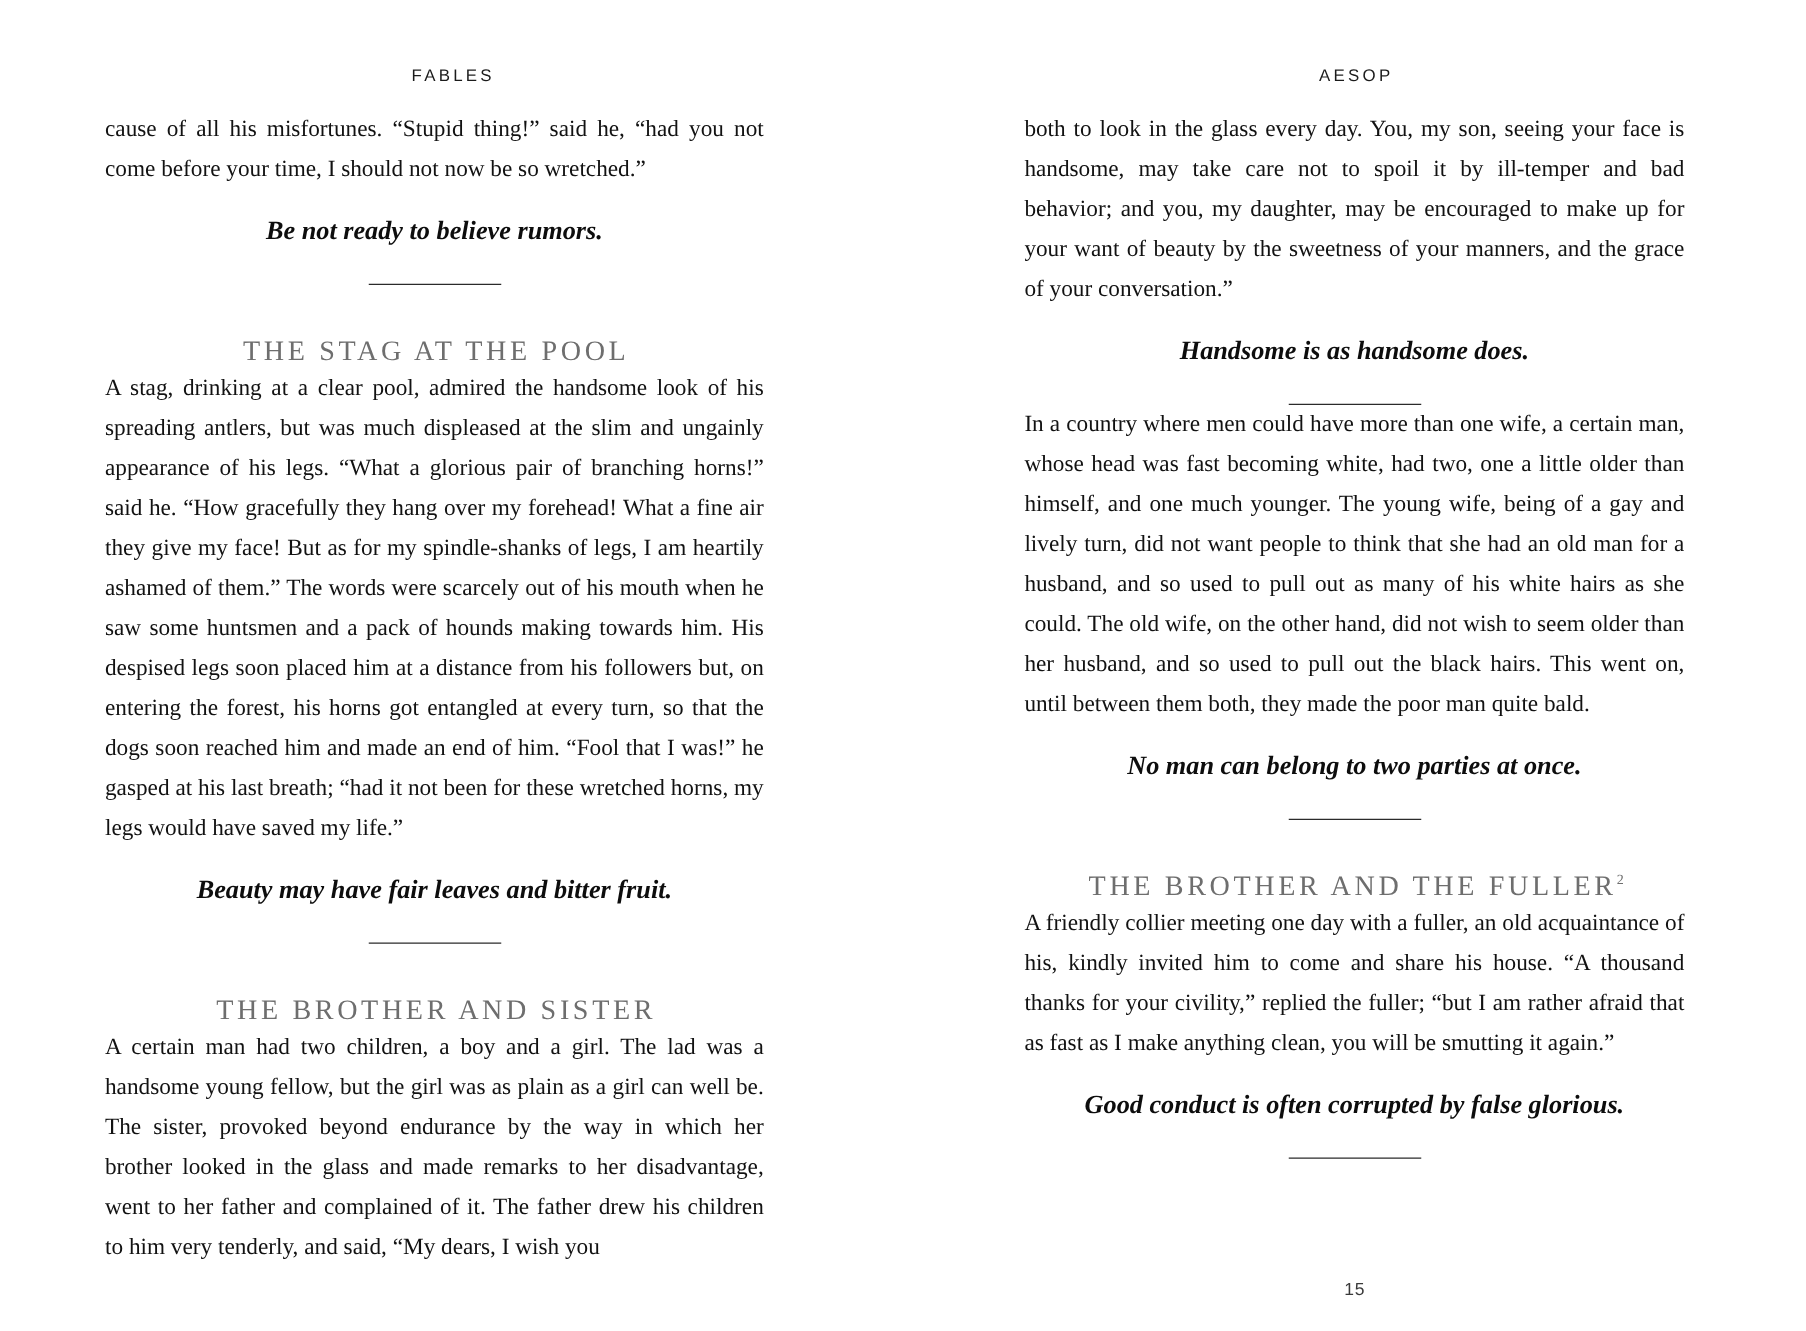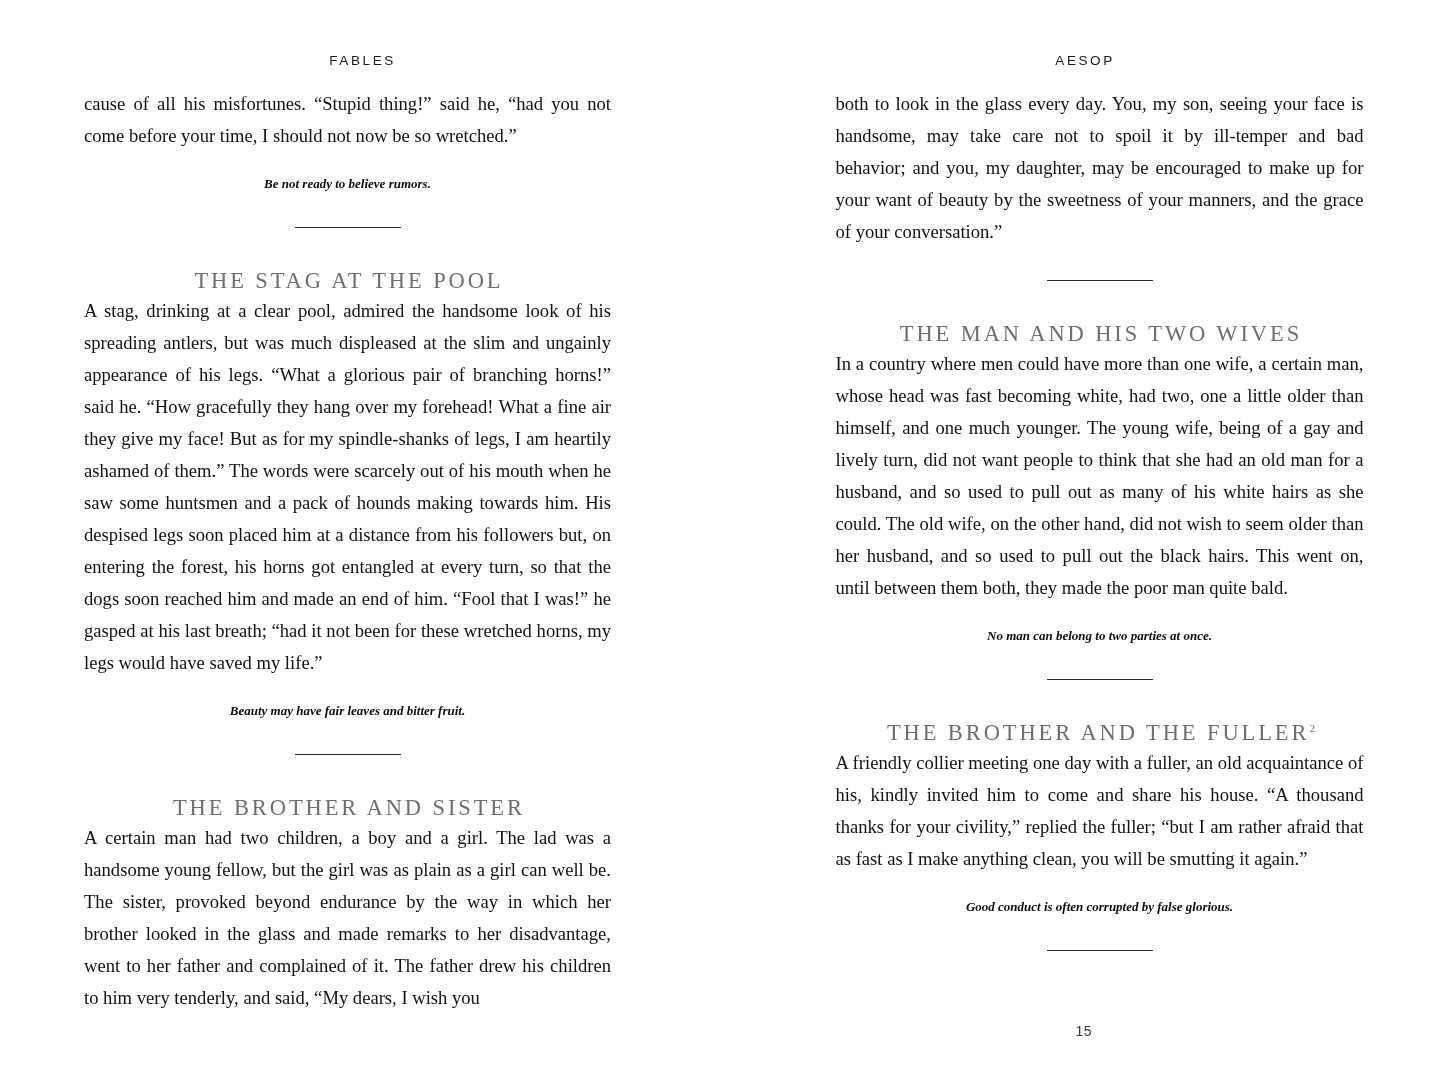--- a/index.html
+++ b/index.html
@@ -58,40 +58,40 @@
     left: 84px;
     width: 527px;
   }
   .page-right .column {
     left: 836px;
     width: 0; 
   }
 
   
   .page-right .column {
-    left: 113px;
+    left: 97px;
     width: 528px;
   }
 
   p.body {
     margin: 0;
     font-size: 18.6px;
     line-height: 32px;
     text-align: justify;
     text-justify: inter-word;
     color: #121212;
     hyphens: none;
   }
 
   .moral {
     margin: 21px 0 0 0;
     text-align: center;
     font-style: italic;
     font-weight: bold;
-    font-size: 13px;
+    font-size: 21px;
     line-height: 22px;
     color: #0d0d0d;
   }
 
   .divider {
     margin: 32px auto 0 auto;
     width: 106px;
     height: 0;
     border: 0;
     border-top: 1.6px solid #2b2b2b;
@@ -150,22 +150,22 @@
         <p class="body after-title">A certain man had two children, a boy and a girl. The lad was a handsome young fellow, but the girl was as plain as a girl can well be. The sister, provoked beyond endurance by the way in which her brother looked in the glass and made remarks to her disadvantage, went to her father and complained of it. The father drew his children to him very tenderly, and said, “My dears, I wish you</p>
       </div>
 
   </div>
 
   <div class="page page-right">
     <div class="running-head">AESOP</div>
 
     <div class="column" id="right-column">
         <p class="body">both to look in the glass every day. You, my son, seeing your face is handsome, may take care not to spoil it by ill-temper and bad behavior; and you, my daughter, may be encouraged to make up for your want of beauty by the sweetness of your manners, and the grace of your conversation.”</p>
+        <p class="moral">Handsome is as handsome does.</p>
         <hr class="divider">
-        <h2 class="fable-title"><span>THE MAN AND HIS TWO WIVES</span></h2>
         <p class="body after-title">In a country where men could have more than one wife, a certain man, whose head was fast becoming white, had two, one a little older than himself, and one much younger. The young wife, being of a gay and lively turn, did not want people to think that she had an old man for a husband, and so used to pull out as many of his white hairs as she could. The old wife, on the other hand, did not wish to seem older than her husband, and so used to pull out the black hairs. This went on, until between them both, they made the poor man quite bald.</p>
         <p class="moral">No man can belong to two parties at once.</p>
         <hr class="divider">
         <h2 class="fable-title"><span>THE BROTHER AND THE FULLER</span><sup>2</sup></h2>
         <p class="body after-title">A friendly collier meeting one day with a fuller, an old acquaintance of his, kindly invited him to come and share his house. “A thousand thanks for your civility,” replied the fuller; “but I am rather afraid that as fast as I make anything clean, you will be smutting it again.”</p>
         <p class="moral">Good conduct is often corrupted by false glorious.</p>
         <hr class="divider">
       </div>
 
     <div class="page-number">15</div>

